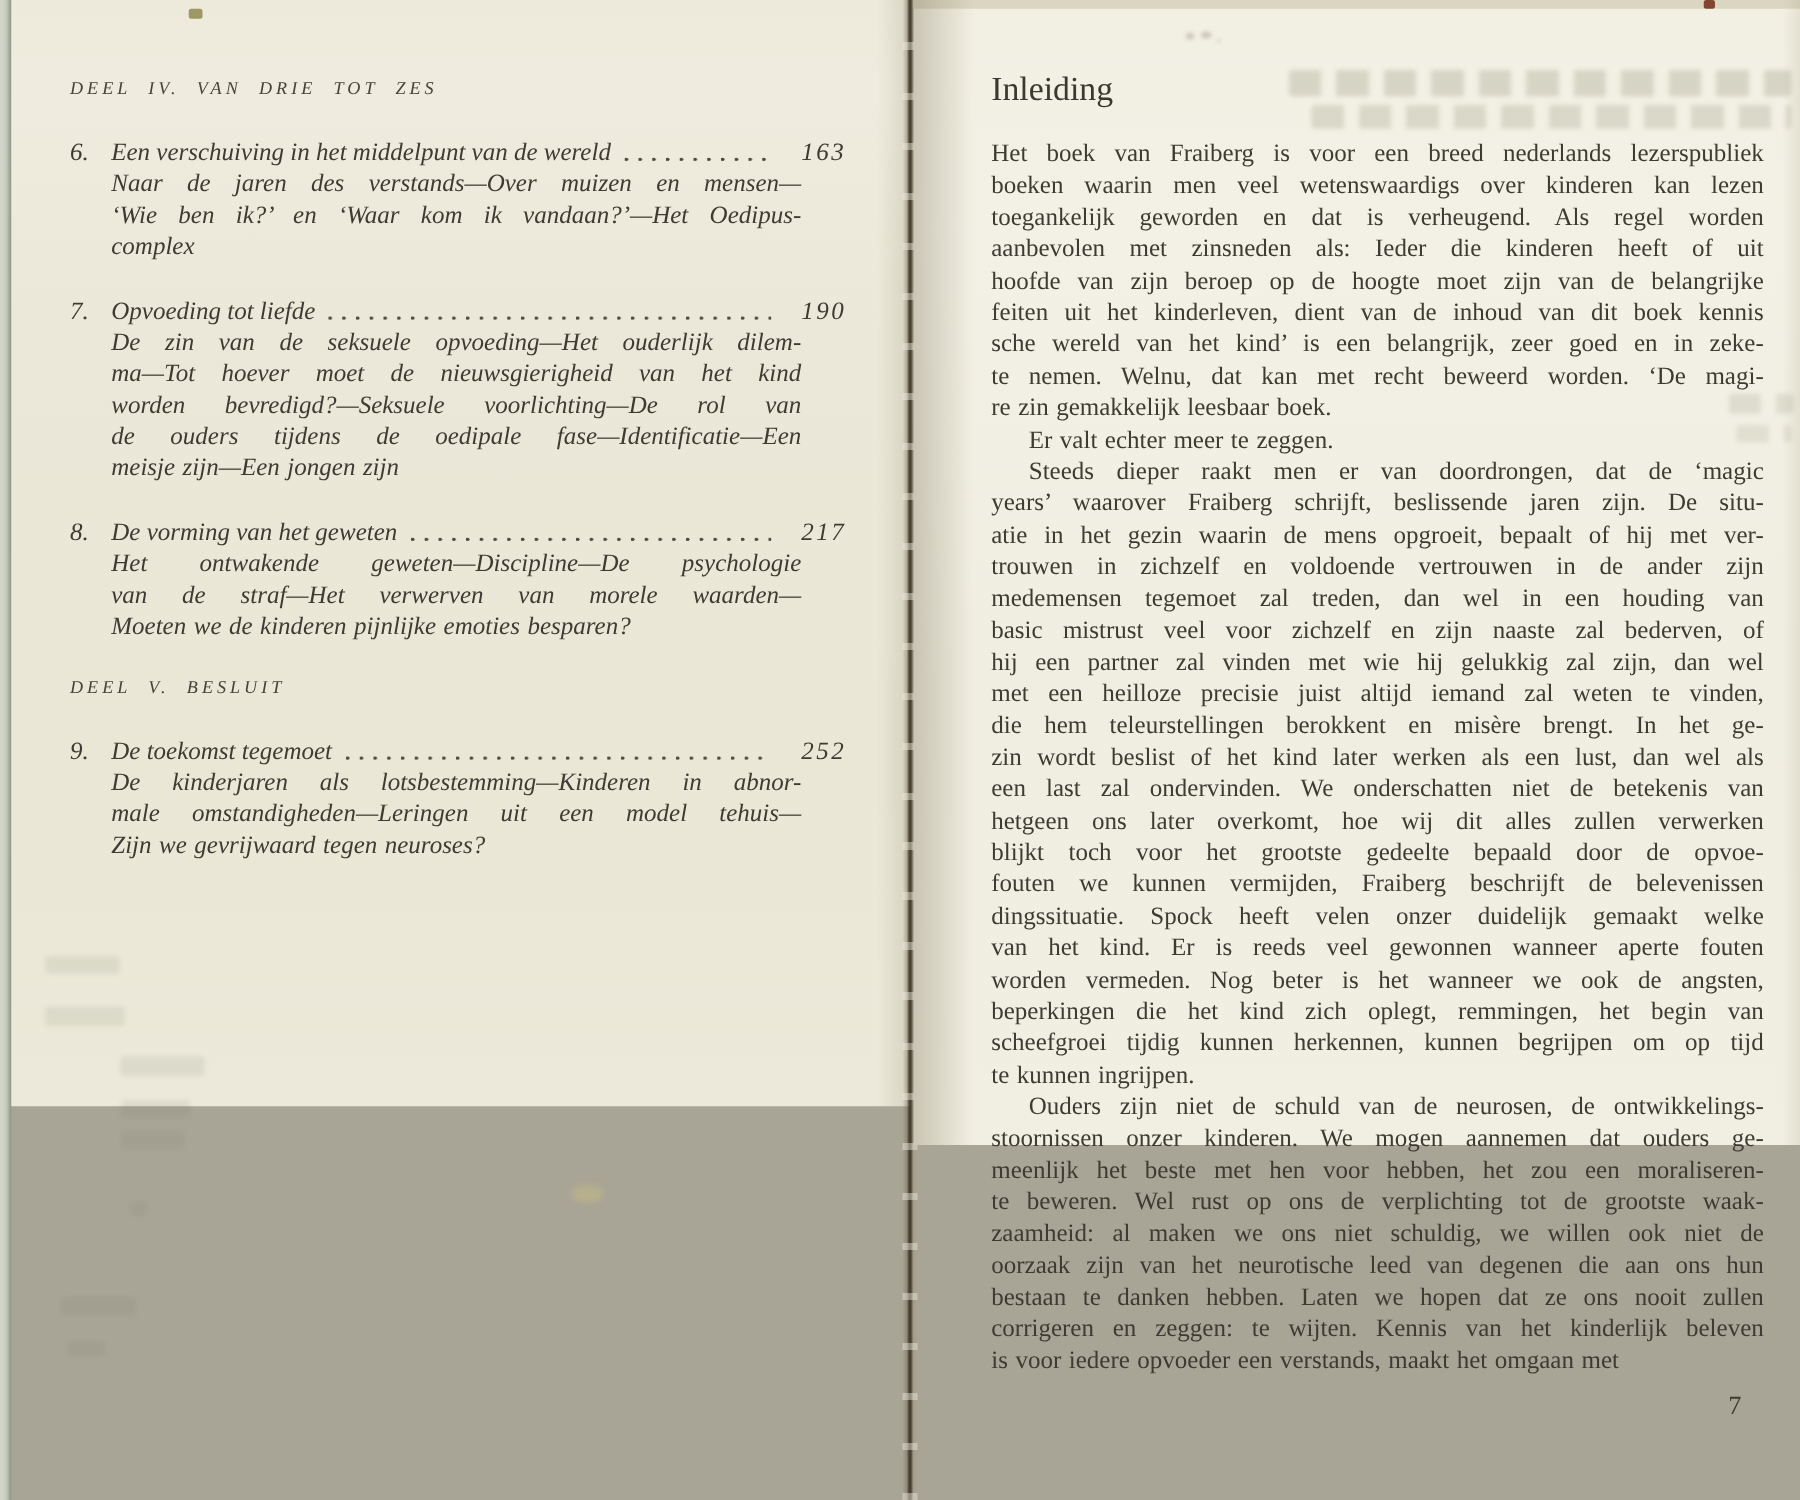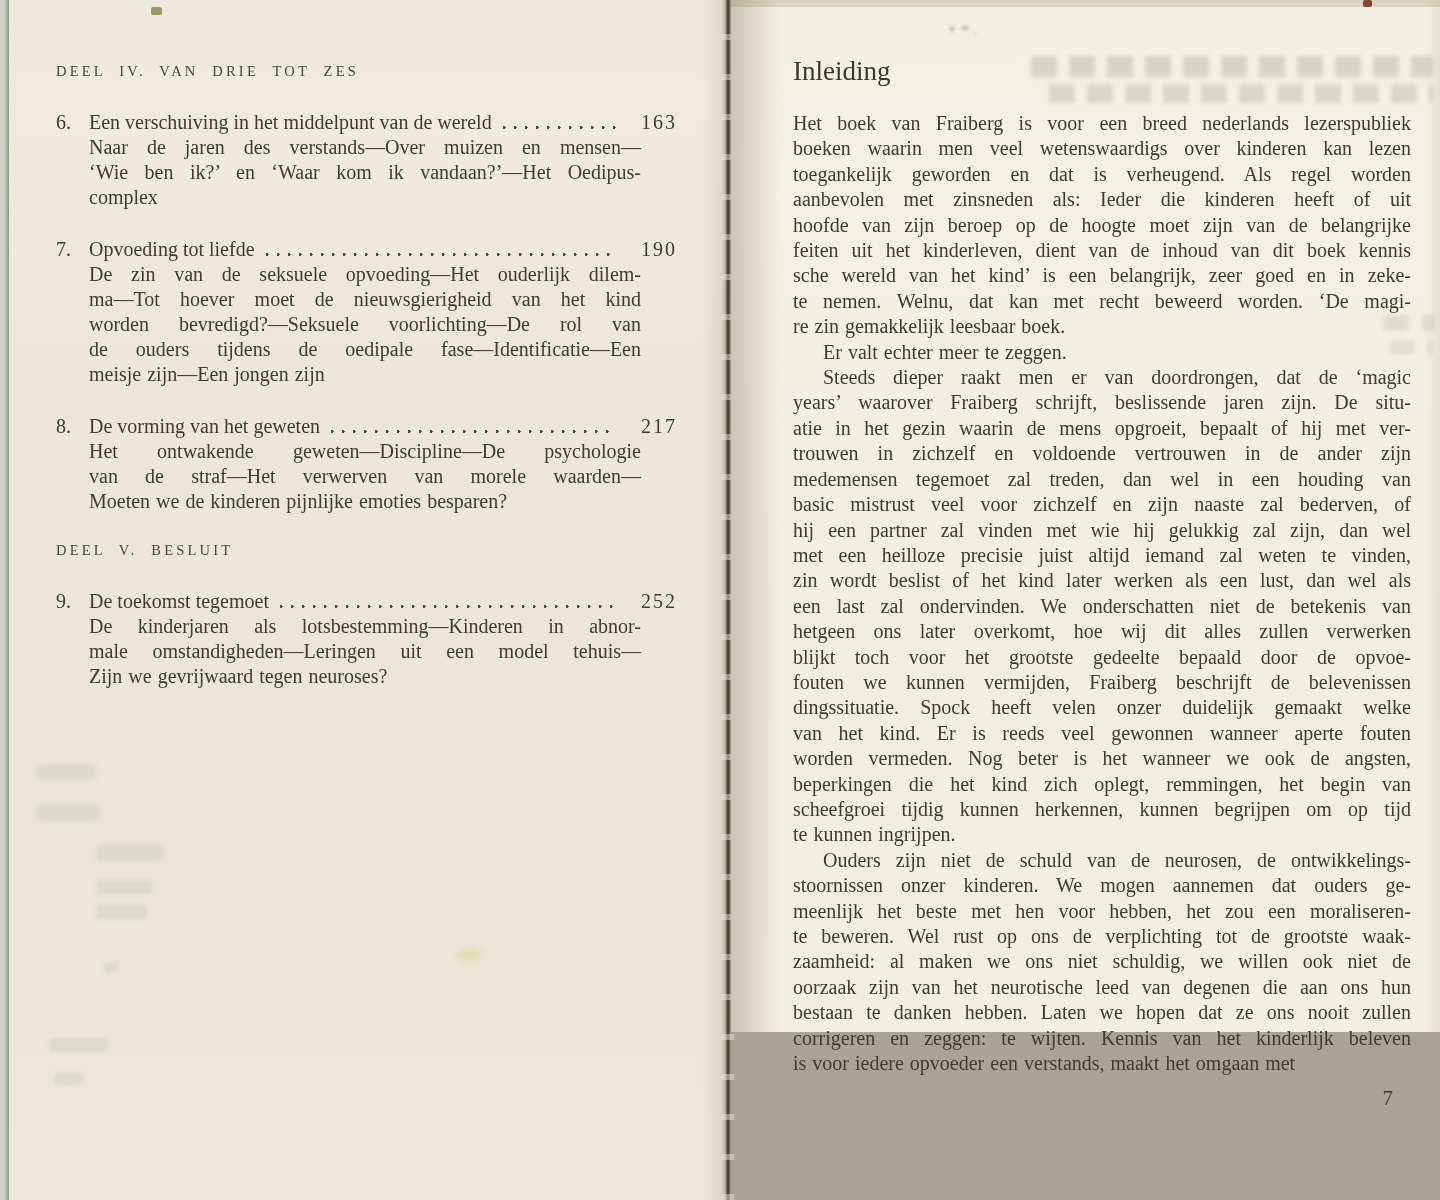--- a/index.html
+++ b/index.html
@@ -1,31 +1,31 @@
 <!DOCTYPE html>
 <html><head>
 <meta charset="utf-8">
 <style>
   html,body{margin:0;padding:0;width:1440px;height:1200px;overflow:hidden;background:#a8a496;}
   .scan{position:relative;width:1440px;height:1200px;font-family:"Liberation Serif","DejaVu Serif",serif;color:#3d3b32;}
   
   .edge-strip{position:absolute;left:0;top:0;width:9px;height:1200px;
     background:linear-gradient(90deg,#d3d8cb 0%,#c6cdbf 55%,#9fa795 85%,#8b9383 100%);}
   
-  .left-page{position:absolute;left:9px;top:0;width:719px;height:1200px;
-    background:linear-gradient(180deg,#edeadc 0%,#efecdf 8%,#ebe8d9 30%,#eae7d7 70%,#ece9da 100%);}
+  .left-page{position:absolute;left:9px;top:0;width:719px;height:885px;
+    background:linear-gradient(180deg,#edeadc 0%,#efecdf 8%,#ebe8d9 30%,#eae7d7 70%,#ece9da 100%);font-style:italic;}
   .left-gutter-shadow{position:absolute;right:0;top:0;width:26px;height:100%;
     background:linear-gradient(90deg,rgba(130,120,90,0) 0%,rgba(130,120,90,.20) 100%);}
   
   .gutter{position:absolute;left:722px;top:0;width:12px;height:1200px;
     background:linear-gradient(90deg,rgba(90,80,60,0) 0%,rgba(90,80,60,.30) 28%,rgba(58,50,34,.88) 45%,rgba(58,50,34,.88) 56%,rgba(150,140,110,.35) 72%,rgba(150,140,110,0) 100%);}
   .gutter:after{content:"";position:absolute;left:0;top:0;width:100%;height:100%;
     background:repeating-linear-gradient(180deg,rgba(240,237,224,0) 0 34px,rgba(240,237,224,.45) 34px 40px);}
   
-  .right-page{position:absolute;left:731px;top:0;width:709px;height:1032px;
+  .right-page{position:absolute;left:731px;top:0;width:709px;height:916px;
     background:linear-gradient(180deg,#f2f0e3 0%,#f3f1e5 20%,#f0eee1 60%,#f1efe2 100%);}
   .right-top-band{position:absolute;left:0;top:0;width:100%;height:7px;background:#d8d3bc;opacity:.9;}
   .right-gutter-shadow{position:absolute;left:0;top:0;width:48px;height:100%;
     background:linear-gradient(90deg,rgba(110,100,75,.30) 0%,rgba(110,100,75,0) 100%);}
   .right-edge-shade{position:absolute;right:0;top:0;width:14px;height:100%;
     background:linear-gradient(270deg,rgba(140,130,100,.14) 0%,rgba(140,130,100,0) 100%);}
 
   
   .left-content{position:absolute;left:47px;top:62px;width:621px;font-size:20px;line-height:25px;}
   .toc-heading{font-size:14.5px;line-height:18px;letter-spacing:3.2px;word-spacing:7px;color:#45443a;margin-bottom:30px;}
@@ -180,20 +180,21 @@
           </div>
           <div class="para">
             <div class="bline indent">Steeds dieper raakt men er van doordrongen, dat de ‘magic</div>
             <div class="bline">years’ waarover Fraiberg schrijft, beslissende jaren zijn. De situ-</div>
             <div class="bline">atie in het gezin waarin de mens opgroeit, bepaalt of hij met ver-</div>
             <div class="bline">trouwen in zichzelf en voldoende vertrouwen in de ander zijn</div>
             <div class="bline">medemensen tegemoet zal treden, dan wel in een houding van</div>
             <div class="bline">basic mistrust veel voor zichzelf en zijn naaste zal bederven, of</div>
             <div class="bline">hij een partner zal vinden met wie hij gelukkig zal zijn, dan wel</div>
             <div class="bline">met een heilloze precisie juist altijd iemand zal weten te vinden,</div>
+            <div class="bline">die hem teleurstellingen berokkent en misère brengt. In het ge-</div>
             <div class="bline">zin wordt beslist of het kind later werken als een lust, dan wel als</div>
             <div class="bline">een last zal ondervinden. We onderschatten niet de betekenis van</div>
             <div class="bline">hetgeen ons later overkomt, hoe wij dit alles zullen verwerken</div>
             <div class="bline">blijkt toch voor het grootste gedeelte bepaald door de opvoe-</div>
             <div class="bline">fouten we kunnen vermijden, Fraiberg beschrijft de belevenissen</div>
             <div class="bline">dingssituatie. Spock heeft velen onzer duidelijk gemaakt welke</div>
             <div class="bline">van het kind. Er is reeds veel gewonnen wanneer aperte fouten</div>
             <div class="bline">worden vermeden. Nog beter is het wanneer we ook de angsten,</div>
             <div class="bline">beperkingen die het kind zich oplegt, remmingen, het begin van</div>
             <div class="bline">scheefgroei tijdig kunnen herkennen, kunnen begrijpen om op tijd</div>

